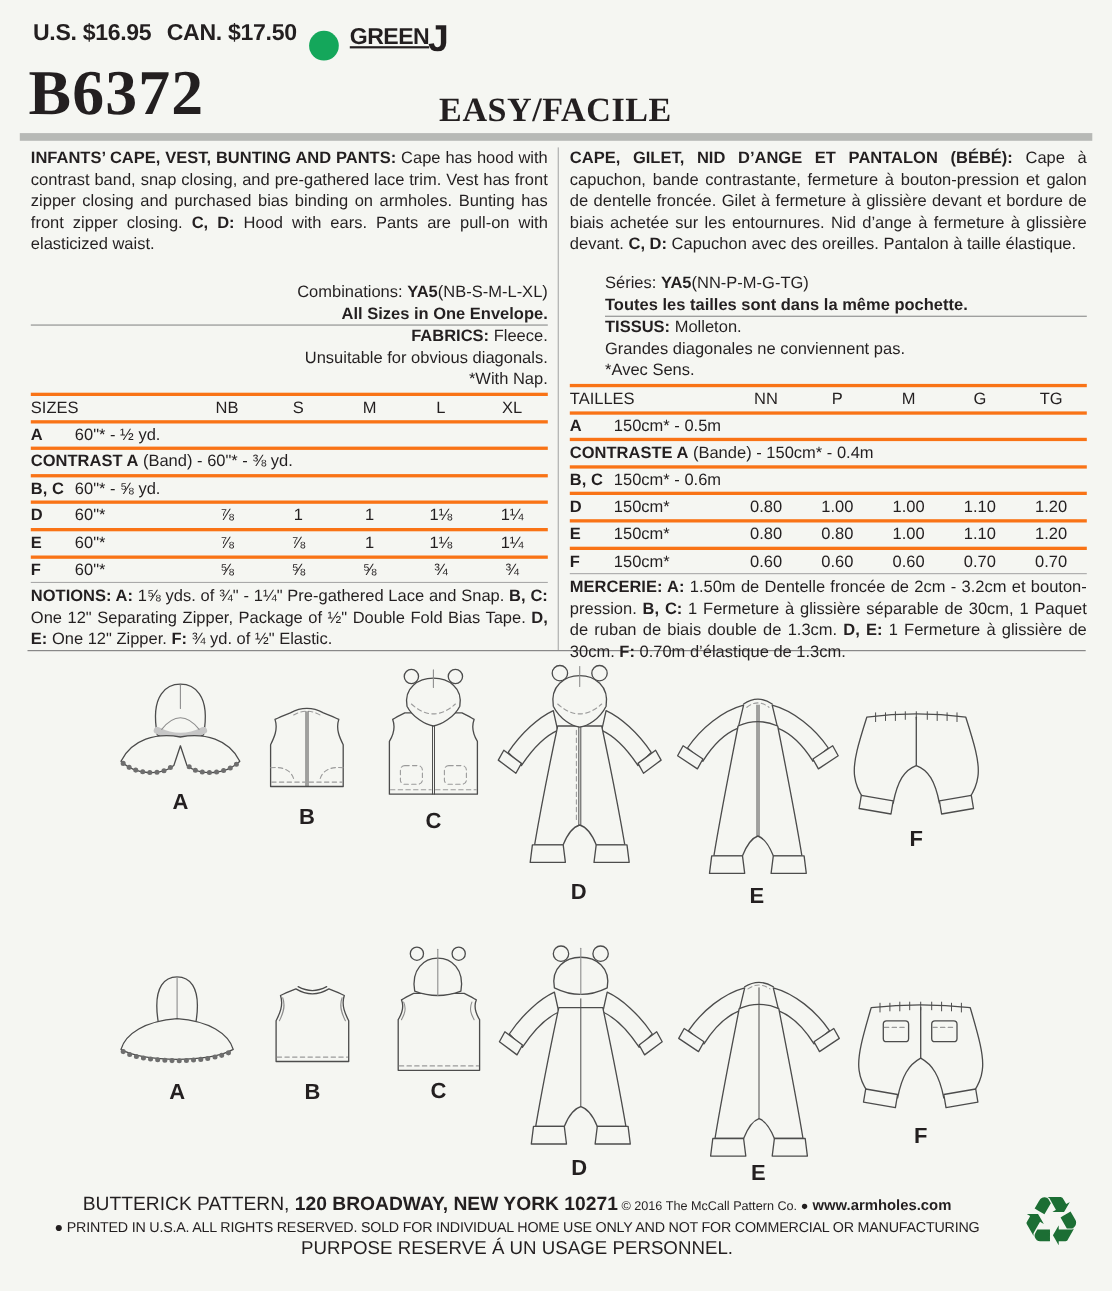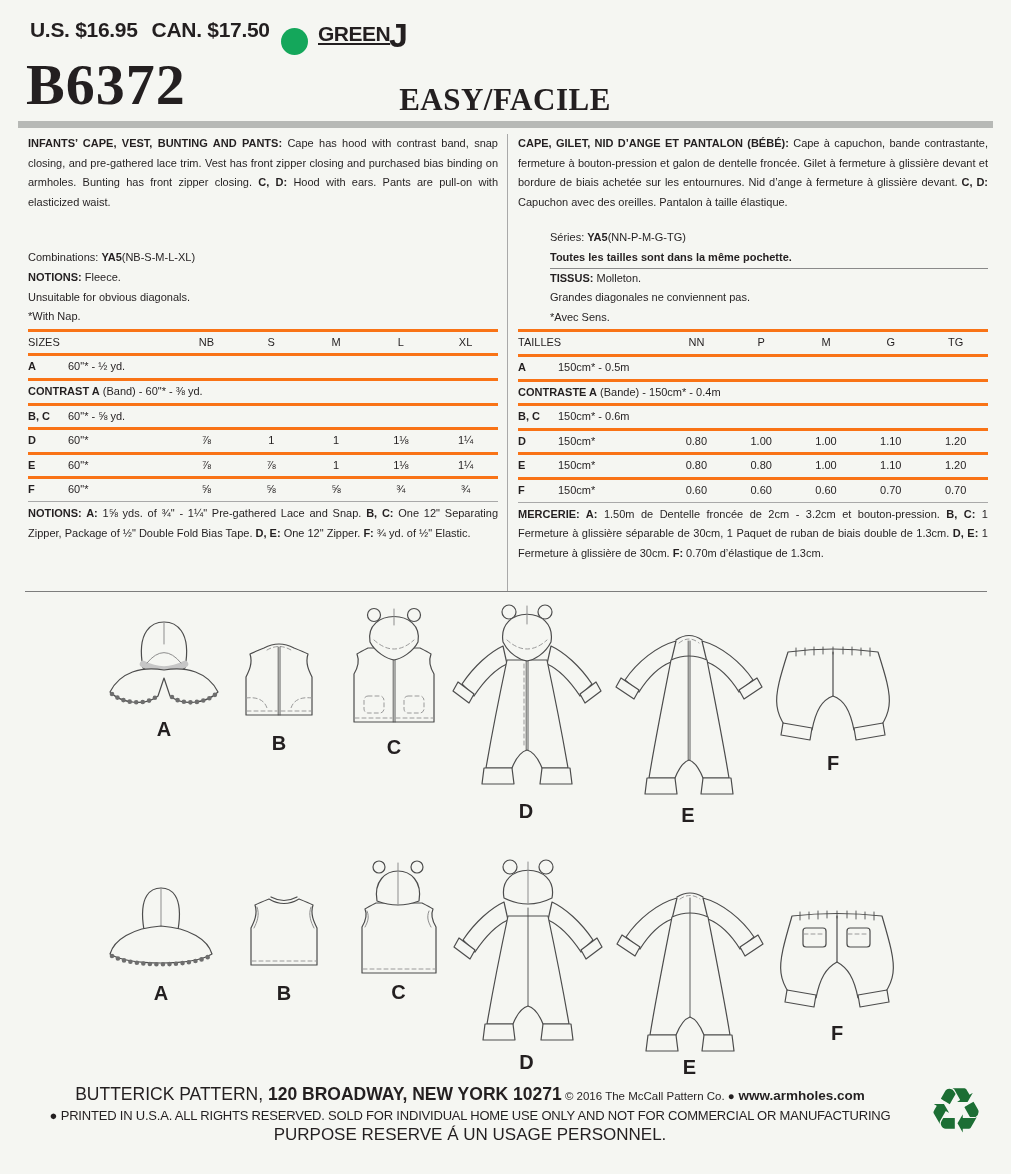--- a/index.html
+++ b/index.html
@@ -11,21 +11,21 @@
   .price{left:30px;top:18px;font-size:21px;font-weight:bold;letter-spacing:-0.3px;}
   .price span{margin-right:14px;}
   .gdot{left:281px;top:28px;width:27px;height:27px;border-radius:50%;background:#14a75b;}
   .glabel{left:318px;top:22px;font-size:21px;font-weight:bold;letter-spacing:-0.5px;text-decoration:underline;}
   .jletter{left:389px;top:16px;font-size:34px;font-weight:bold;}
   .patnum{left:26px;top:56px;font-family:"Liberation Serif",serif;font-size:58px;font-weight:bold;letter-spacing:1px;line-height:1;}
   .easy{left:300px;top:82px;width:410px;text-align:center;font-family:"Liberation Serif",serif;font-size:31px;font-weight:bold;letter-spacing:0.5px;}
   .grayband{left:18px;top:121px;width:975px;height:7px;background:#b7b9b6;}
 
   
-  .col{width:470px;font-size:11px;line-height:19.6px;}
+  .col{width:470px;font-size:15px;line-height:19.6px;}
   .colL{left:28px;top:134px;}
   .colR{left:518px;top:134px;}
   .vdiv{left:507px;top:134px;width:1px;height:457px;background:#a9a9a9;}
   .hrule-bottom{left:25px;top:591px;width:962px;height:1px;background:#7d7d7d;}
   .just{text-align:justify;}
   .b{font-weight:bold;}
   .sep{border-bottom:1px solid #8a8a8a;}
   .mt{margin-top:19px;}
 
   
@@ -73,23 +73,24 @@
 <div class="abs patnum">B6372</div>
 <div class="abs easy">EASY/FACILE</div>
 <div class="abs grayband"></div>
 <div class="abs vdiv"></div>
 <div class="abs hrule-bottom"></div>
 
 <div class="abs col colL">
   <div class="just">
     <span class="b">INFANTS’ CAPE, VEST, BUNTING AND PANTS:</span><span> Cape has hood with contrast band, snap closing, and pre-gathered lace trim. Vest has front zipper closing and purchased bias binding on armholes. Bunting has front zipper closing. </span><span class="b">C, D:</span><span> Hood with ears. Pants are pull-on with elasticized waist.</span>
   </div>
-  <div class="mt" style="margin-top:36px;">
+  <div class="mt" style="margin-top:24px;text-align:right;">
     <div><span>Combinations: </span><span class="b">YA5</span><span>(NB-S-M-L-XL)</span></div>
-    <div><span class="b">NOTIONS:</span><span> Fleece.</span></div>
+    <div class="b sep">All Sizes in One Envelope.</div>
+    <div><span class="b">FABRICS:</span><span> Fleece.</span></div>
     <div>Unsuitable for obvious diagonals.</div>
     <div>*With Nap.</div>
   </div>
   <div class="ftable">
     <div class="trow">
       <div style="grid-column:1/3;">SIZES</div>
       <div class="c">NB</div>
       <div class="c">S</div>
       <div class="c">M</div>
       <div class="c">L</div>

